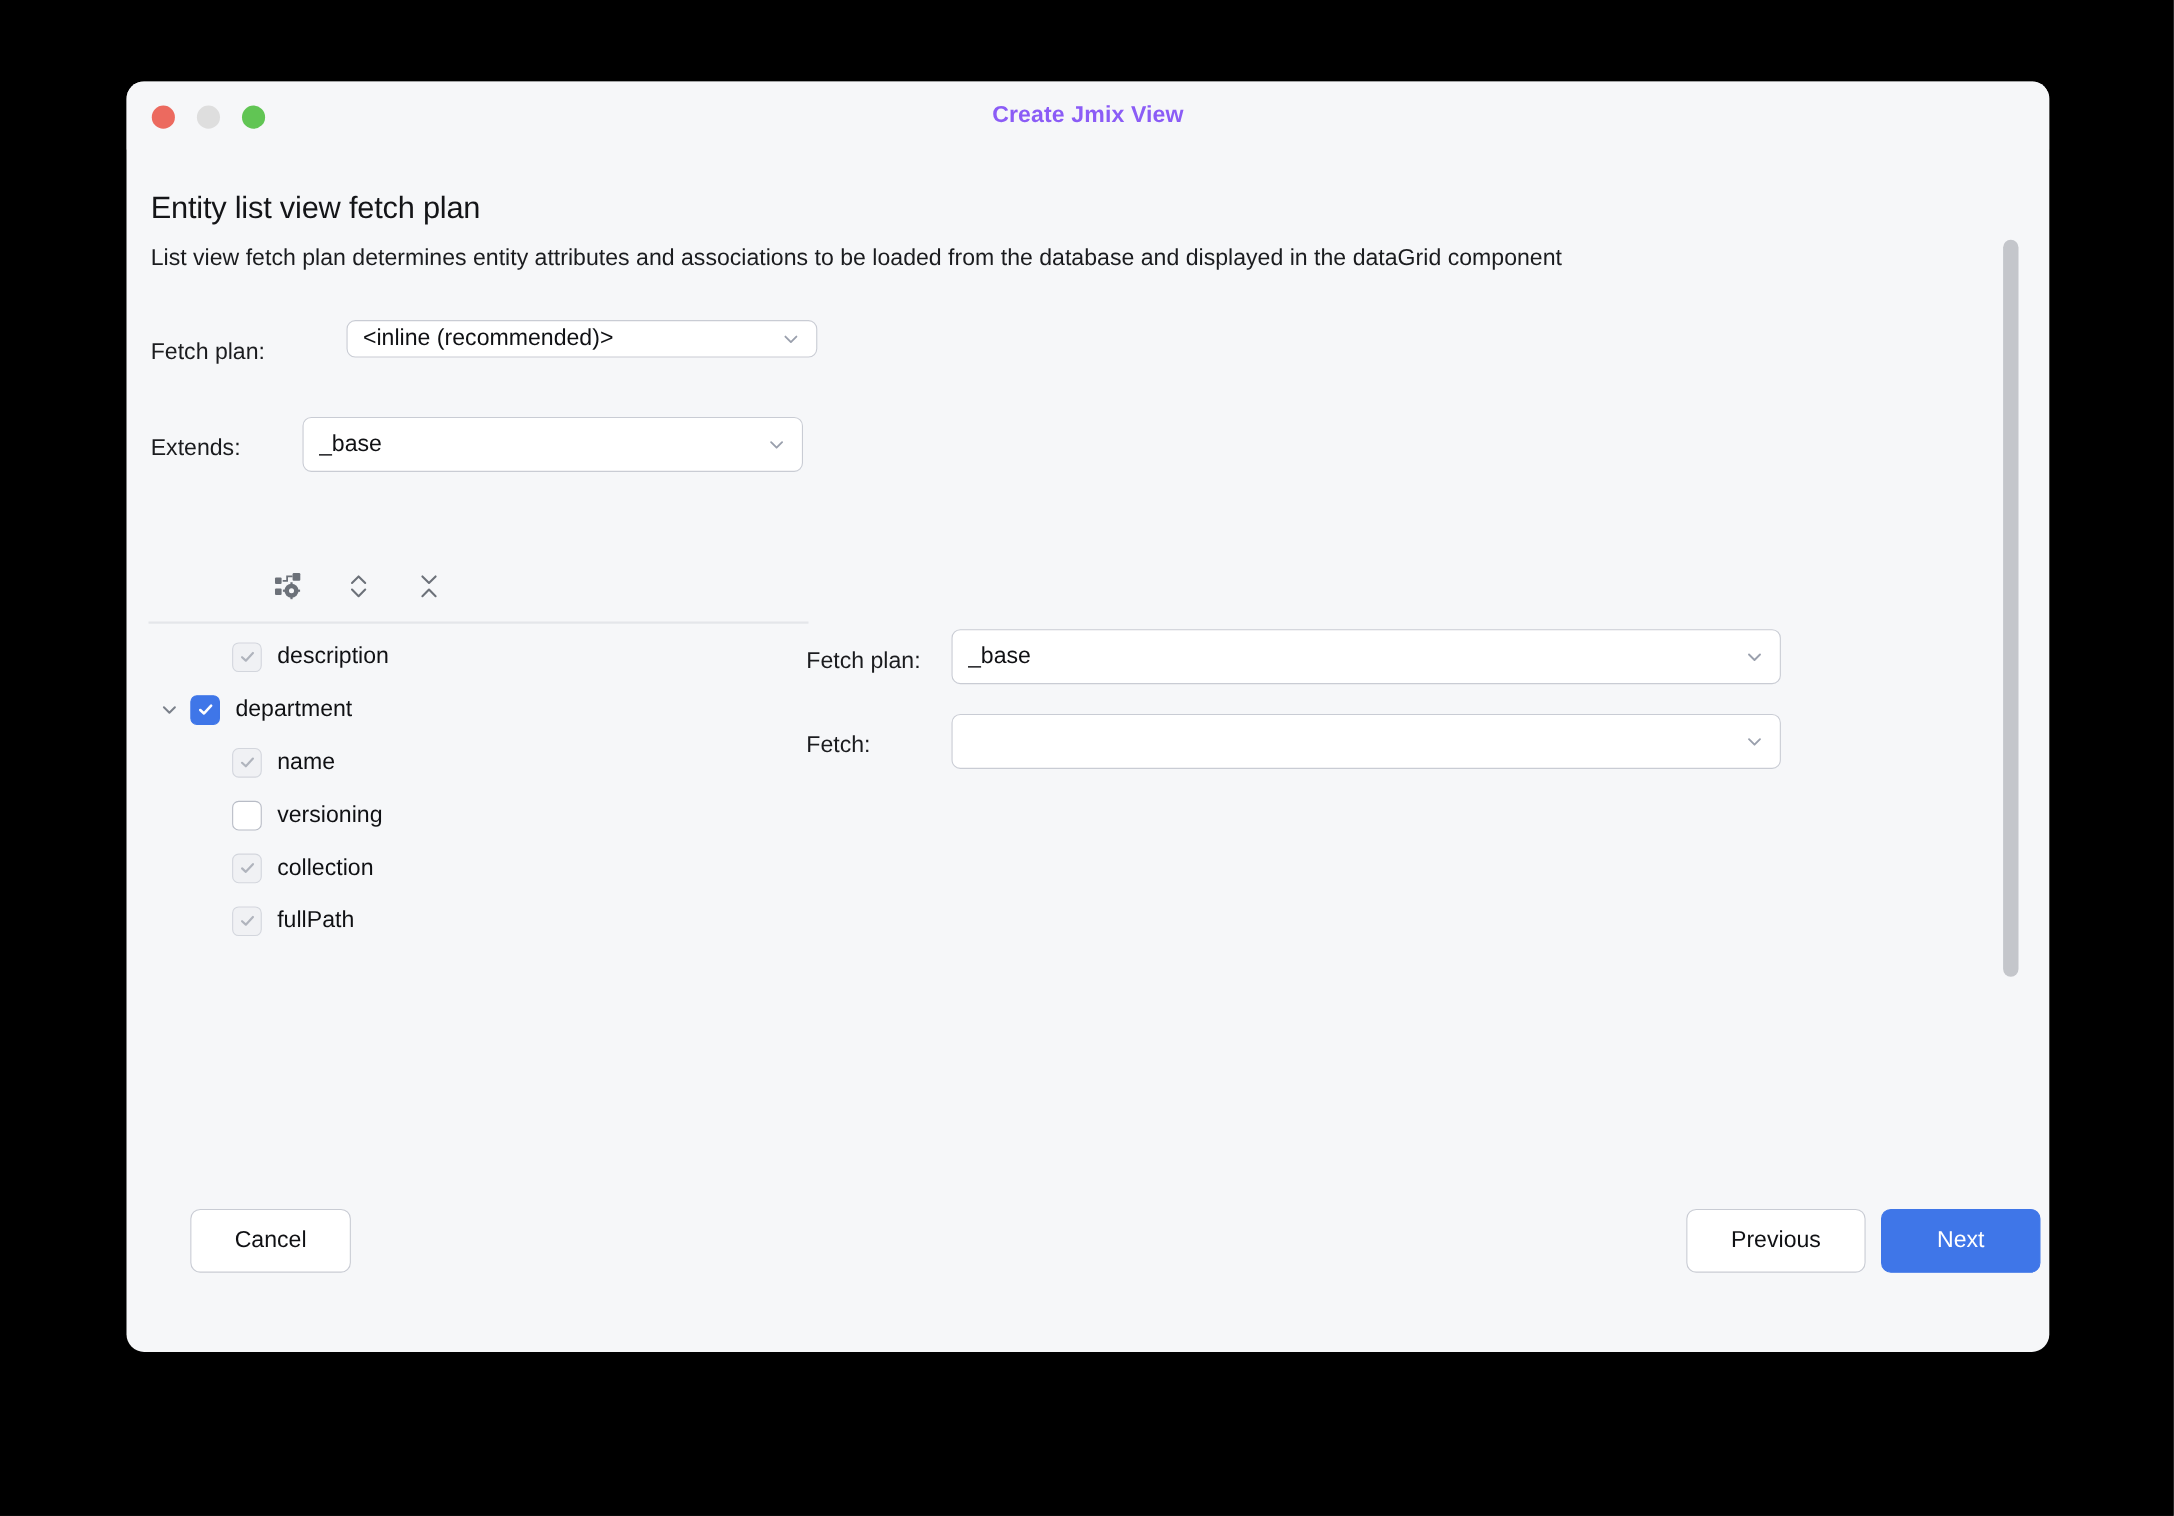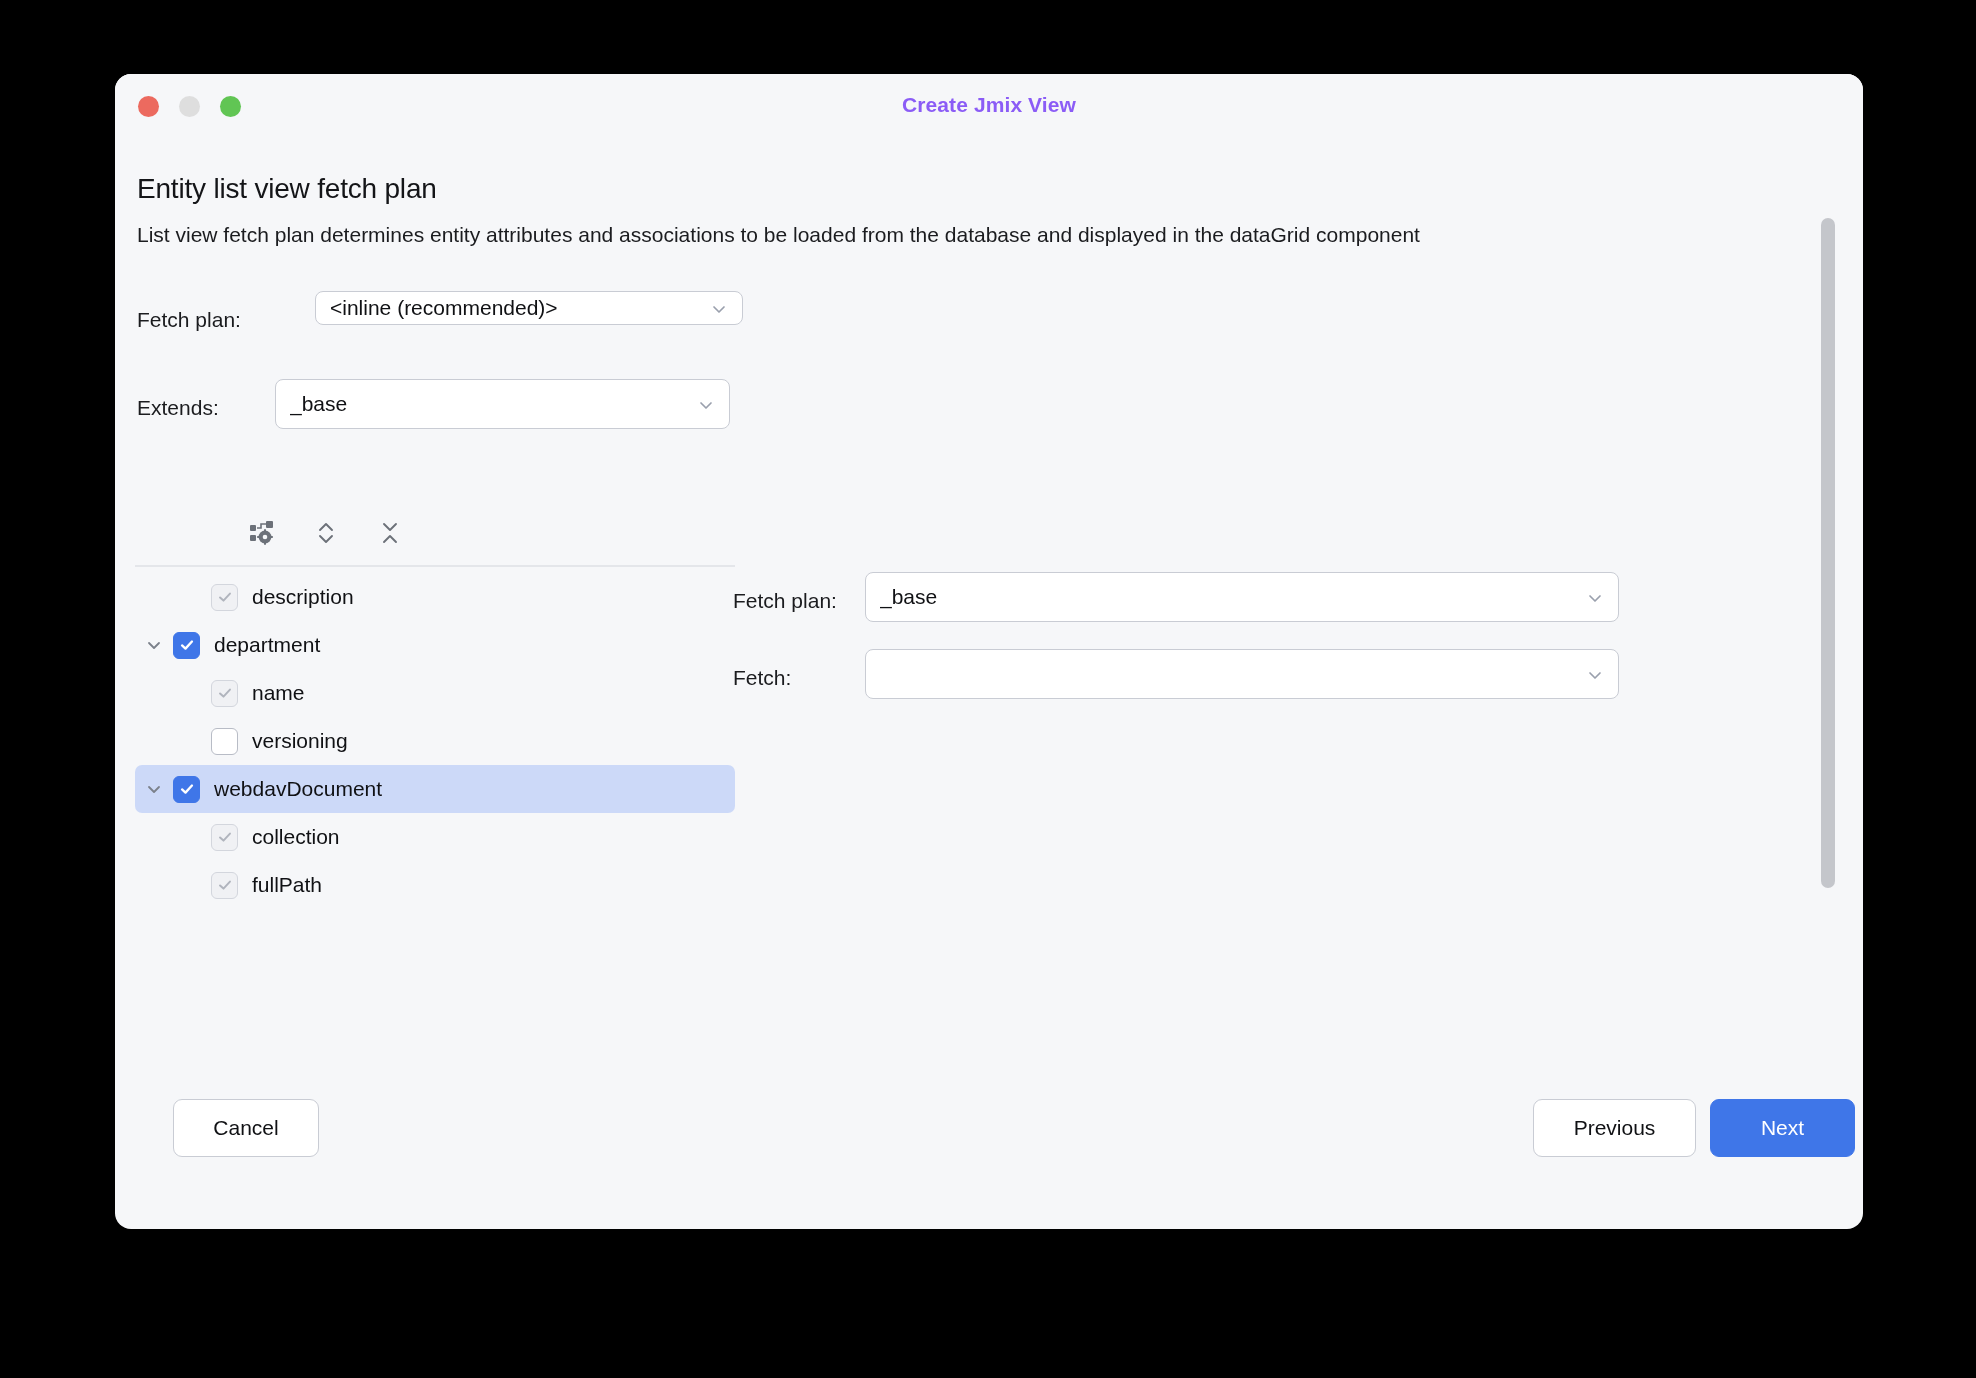--- a/index.html
+++ b/index.html
@@ -305,33 +305,20 @@
         </div>
         <div class="tree-row d1">
           <span class="twisty empty">
             <svg viewBox="0 0 20 20" width="20" height="20" fill="none" stroke="currentColor" stroke-width="1.8" stroke-linecap="round" stroke-linejoin="round">
               <polyline points="5,8 10,13 15,8"></polyline>
             </svg>
           </span>
           <span class="cb unchecked"></span>
           <span class="tree-label">versioning</span>
         </div>
-        <div class="tree-row d0 selected">
-          <span class="twisty">
-            <svg viewBox="0 0 20 20" width="20" height="20" fill="none" stroke="currentColor" stroke-width="1.8" stroke-linecap="round" stroke-linejoin="round">
-              <polyline points="5,8 10,13 15,8"></polyline>
-            </svg>
-          </span>
-          <span class="cb checked">
-            <svg viewBox="0 0 20 20" width="18" height="18" fill="none" stroke="#ffffff" stroke-width="2.6" stroke-linecap="round" stroke-linejoin="round">
-              <polyline points="4.5,10.5 8.3,14 15.5,6.2"></polyline>
-            </svg>
-          </span>
-          <span class="tree-label">webdavDocument</span>
-        </div>
         <div class="tree-row d1">
           <span class="twisty empty">
             <svg viewBox="0 0 20 20" width="20" height="20" fill="none" stroke="currentColor" stroke-width="1.8" stroke-linecap="round" stroke-linejoin="round">
               <polyline points="5,8 10,13 15,8"></polyline>
             </svg>
           </span>
           <span class="cb disabled">
             <svg viewBox="0 0 20 20" width="18" height="18" fill="none" stroke="#b0b4bd" stroke-width="2.2" stroke-linecap="round" stroke-linejoin="round">
               <polyline points="4.5,10.5 8.3,14 15.5,6.2"></polyline>
             </svg>

